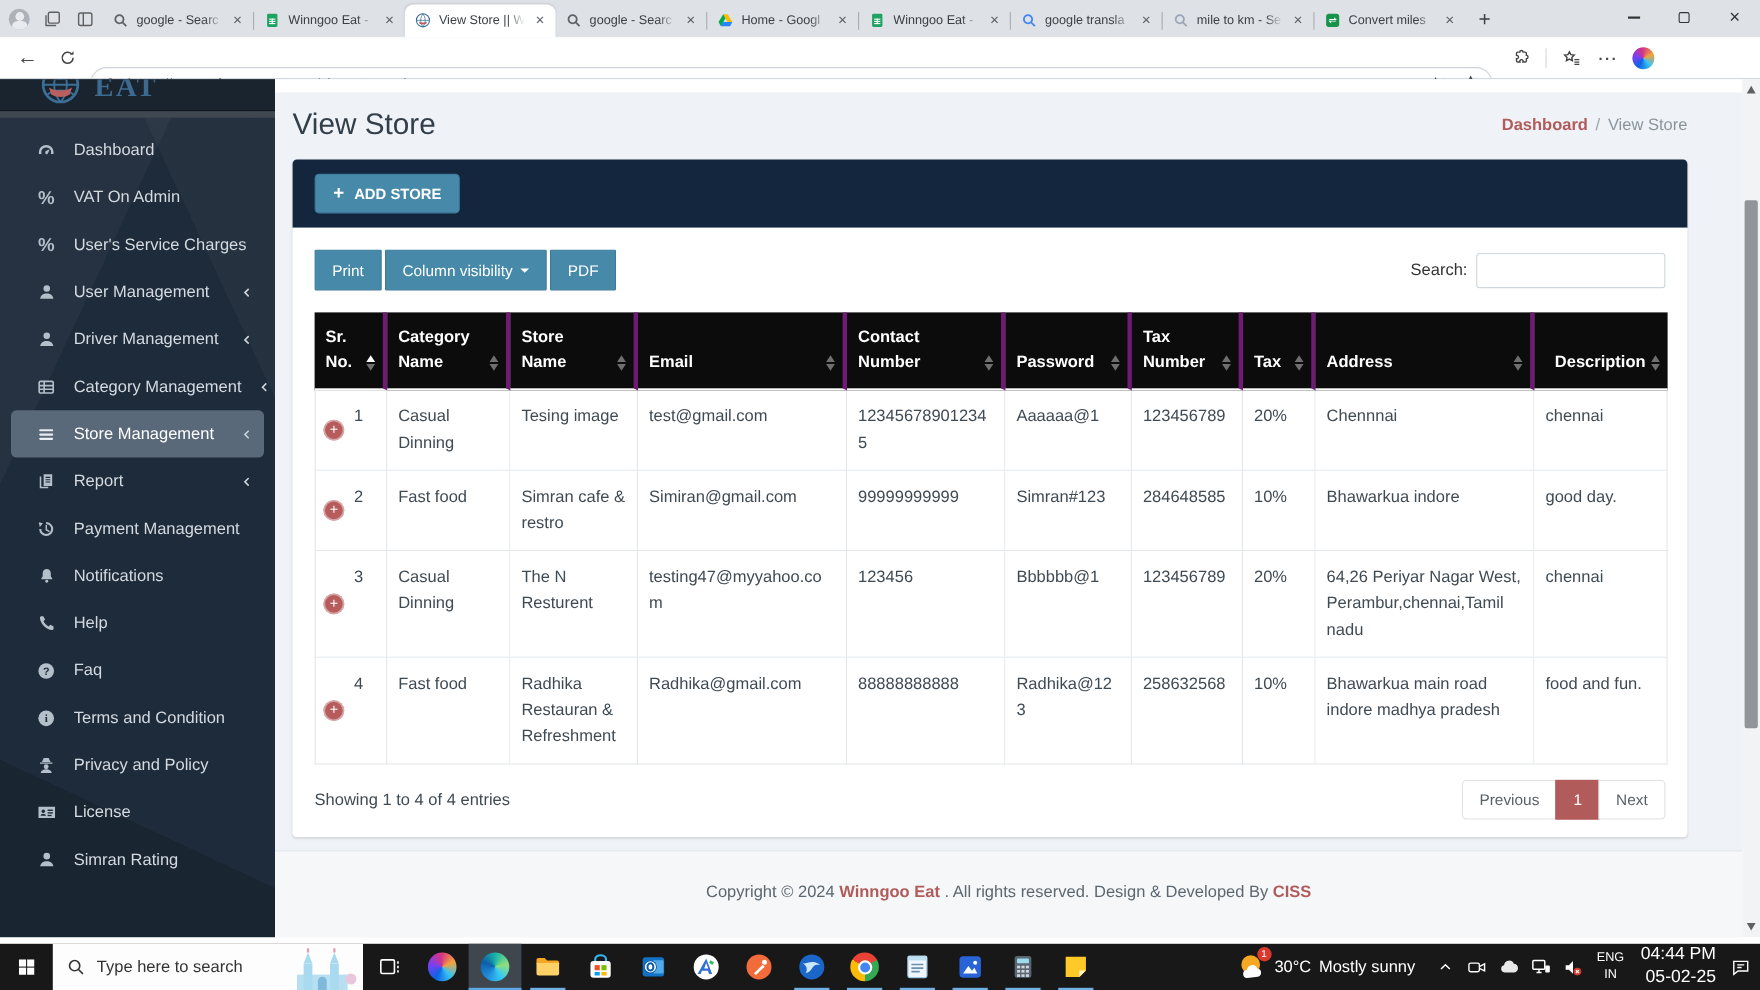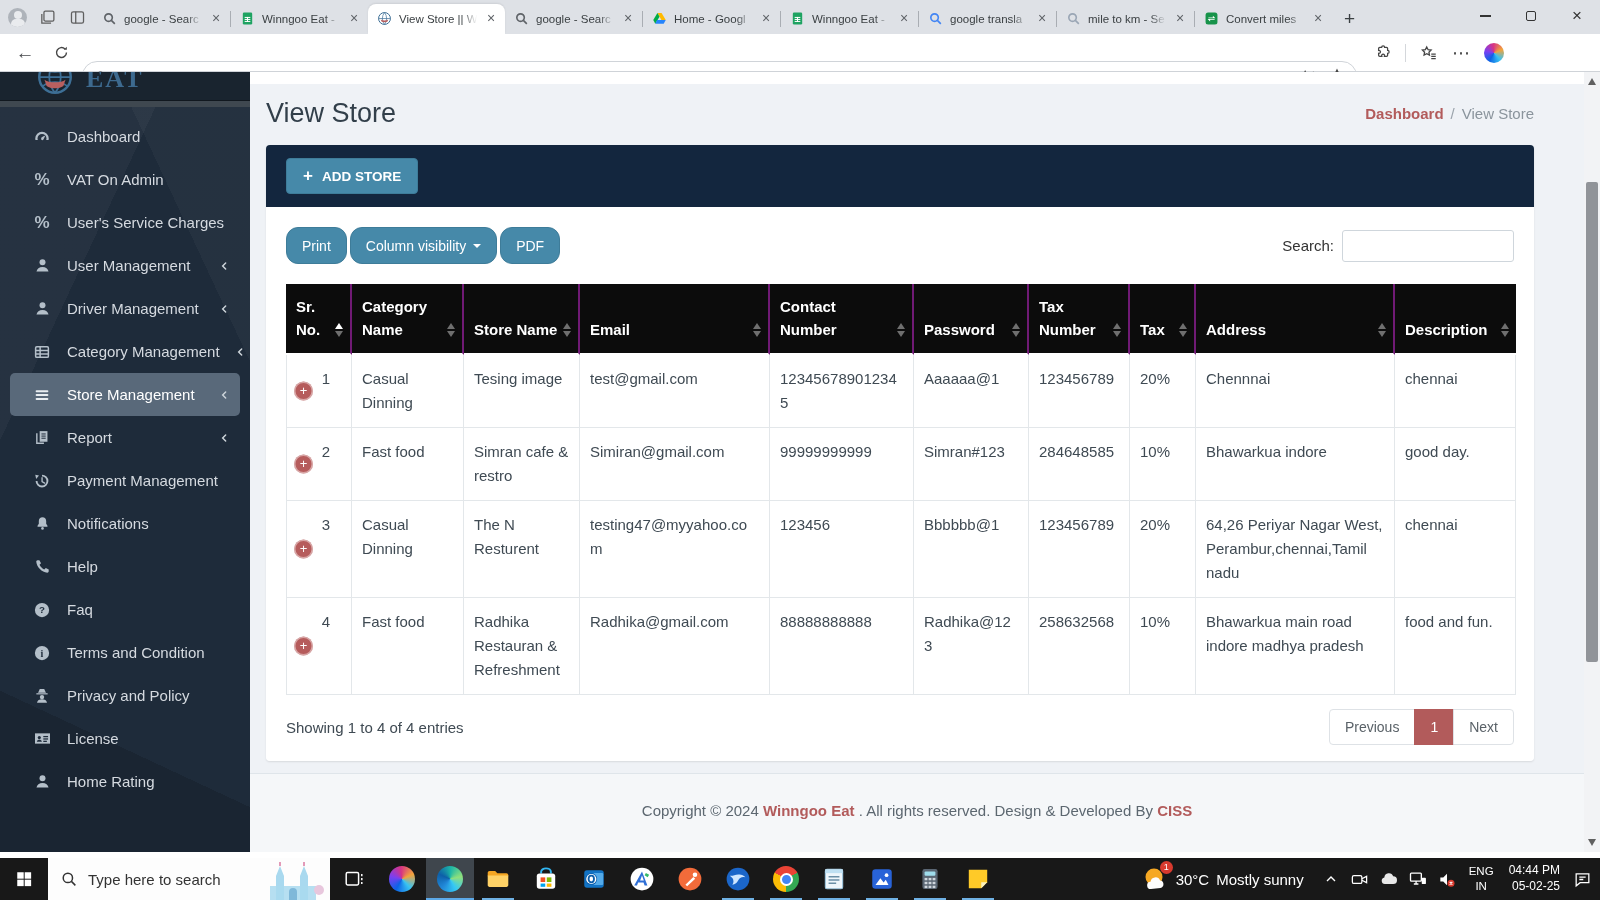--- a/index.html
+++ b/index.html
@@ -85,31 +85,31 @@
   .card { margin:16px 50px 0 16px; border-radius:4px; box-shadow:0 1px 2px rgba(0,0,0,.1); }
   .card-header { height:62px; background:#13263e; border-radius:4px 4px 0 0; display:flex;
     align-items:center; padding:0 20px; }
   .btn-add { background:#4689a9; border:1px solid #3e7c99; color:#fff; border-radius:4px;
     height:36px; padding:0 16px; font-size:13.5px; font-weight:bold; display:flex; align-items:center; gap:9px; }
   .btn-add .plus { font-size:17px; font-weight:bold; }
   .card-body { background:#fff; padding:20px 20px 16px; border-radius:0 0 4px 4px; }
 
   .toolbar { display:flex; align-items:center; }
   .dt-btn { background:#4689a9; border:1px solid #3e7c99; color:#fff; font-size:14px;
-    height:37px; padding:0 15px; border-radius:12px; margin-right:3px; display:flex; align-items:center; }
+    height:37px; padding:0 15px; border-radius:1px; margin-right:3px; display:flex; align-items:center; }
   .caret { width:0; height:0; border:4px solid transparent; border-top-color:#fff; margin:4px 0 0 7px; }
   .searchwrap { margin-left:auto; display:flex; align-items:center; gap:8px; font-size:15px; color:#333; }
   .search-input { width:172px; height:32px; border:1px solid #cfd6dc; border-radius:3px; background:#fff;
     font-size:14px; padding:0 8px; }
 
   table.store { width:100%; border-collapse:separate; border-spacing:0; table-layout:fixed; margin-top:20px; }
   th { background:#0c0c0c; color:#fff; font-size:15px; font-weight:bold; text-align:left;
     vertical-align:bottom; padding:12px 20px 12px 10px; position:relative; line-height:1.5;
-    border-right:2px solid #701a75; border-bottom:2px solid #fff; }
-  th:last-child { border-right:none; }
+    border-right:4px solid #701a75; border-bottom:2px solid #fff; }
+  th:last-child { border-right:none;text-align:right; }
   .sort { position:absolute; right:7px; bottom:16px; display:flex; flex-direction:column; gap:2px; }
   .arr { width:0; height:0; border-left:4.5px solid transparent; border-right:4.5px solid transparent; }
   .arr.up { border-bottom:6px solid #6f6f6f; }
   .arr.dn { border-top:6px solid #6f6f6f; }
   .arr.up.on { border-bottom-color:#fff; }
   td { font-size:15px; color:#3f4a53; vertical-align:top; padding:12px 10px; line-height:1.6;
     border-right:1px solid #e3e7ea; border-bottom:1px solid #e3e7ea; background:#fff; word-wrap:break-word; }
   td:first-child { border-left:1px solid #e3e7ea; text-align:center; position:relative; padding-left:24px; }
   .col0{width:66px}.col1{width:112px}.col2{width:116px}.col3{width:190px}.col4{width:144px}
   .col5{width:115px}.col6{width:101px}.col7{width:66px}.col8{width:199px}.col9{width:121px}
@@ -157,21 +157,21 @@
   .chrome-orb::after { content:''; position:absolute; left:6.5px; top:6.5px; width:13px; height:13px;
     border-radius:50%; background:#4285f4; border:2.2px solid #fff; box-sizing:border-box; }
   .tray { margin-left:auto; display:flex; align-items:center; gap:9px; padding-right:8px; }
   .weather-group { display:flex; align-items:center; gap:7px; padding-right:8px; }
   .weather-ic { position:relative; width:28px; height:28px; }
   .weather-badge { position:absolute; right:-4px; top:-4px; min-width:13px; height:13px; border-radius:7px;
     background:#d83a2e; color:#fff; font-size:9px; line-height:13px; text-align:center; padding:0 2px; }
   .tray-txt { font-size:15px; color:#fff; }
   .tray-ic { width:20px; height:20px; display:flex; align-items:center; justify-content:center; }
   .lang { text-align:center; font-size:11.5px; line-height:1.3; padding:0 3px; }
-  .clock { text-align:right; font-size:12px; line-height:1.3; padding:0 3px; }
+  .clock { text-align:right; font-size:16px; line-height:1.3; padding:0 3px; }
 </style>
 </head>
 <body>
 
 <div class="tabstrip">
   <div class="chrome-left">
     <span class="avatar"></span>
     <span class="cicon">
       <svg width="17" height="17" viewBox="0 0 24 24" fill="none" stroke="#5f5f5f" stroke-width="1.8">
           <rect x="7" y="3" width="14" height="14" rx="2"></rect>
@@ -532,21 +532,21 @@
           </span>
           <span class="nav-label">License</span>
         </div>
         <div class="nav-item">
           <span class="nav-ic">
             <svg width="17" height="17" viewBox="0 0 24 24" fill="currentColor">
               <circle cx="12" cy="7.5" r="4.2"></circle>
               <path d="M3.5 20.5c.6-4.2 4-6.5 8.5-6.5s7.9 2.3 8.5 6.5z"></path>
             </svg>
           </span>
-          <span class="nav-label">Home Rating</span>
+          <span class="nav-label">Simran Rating</span>
         </div>
       </div>
   </div>
 
   <div class="main">
     <div class="top-strip"></div>
     <div class="page-head">
       <div class="page-title">View Store</div>
       <div class="breadcrumb">
         <span class="bc-parent">Dashboard</span>

